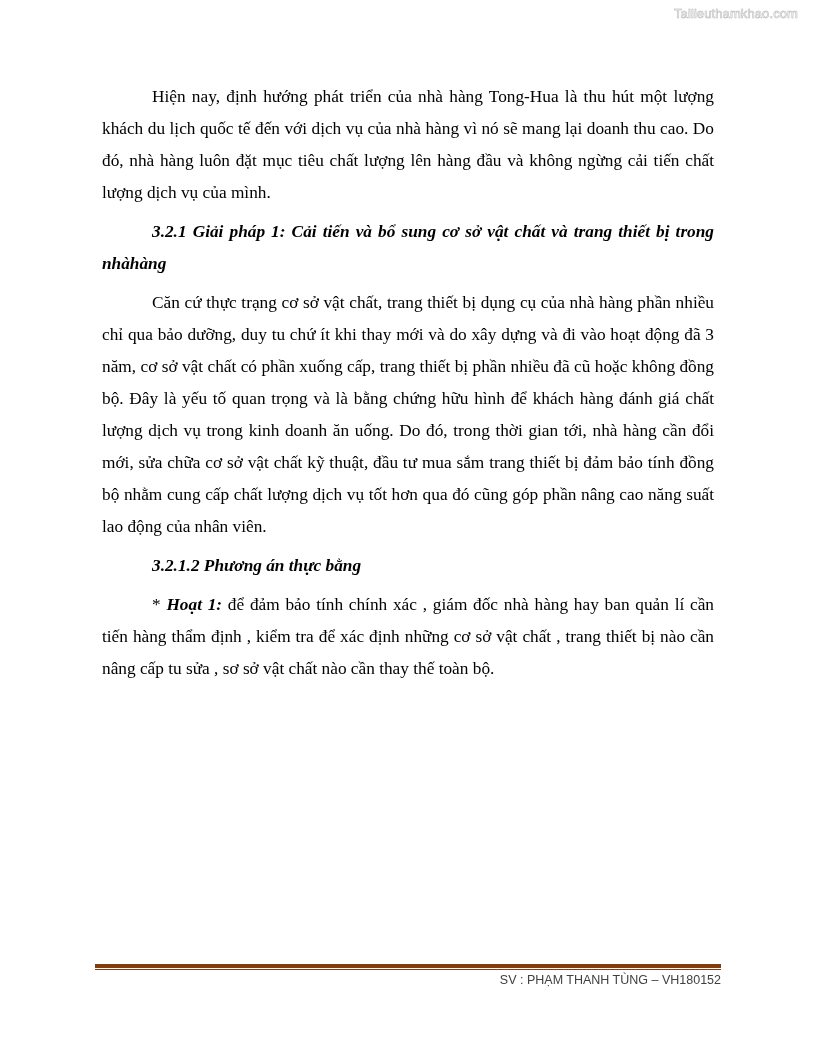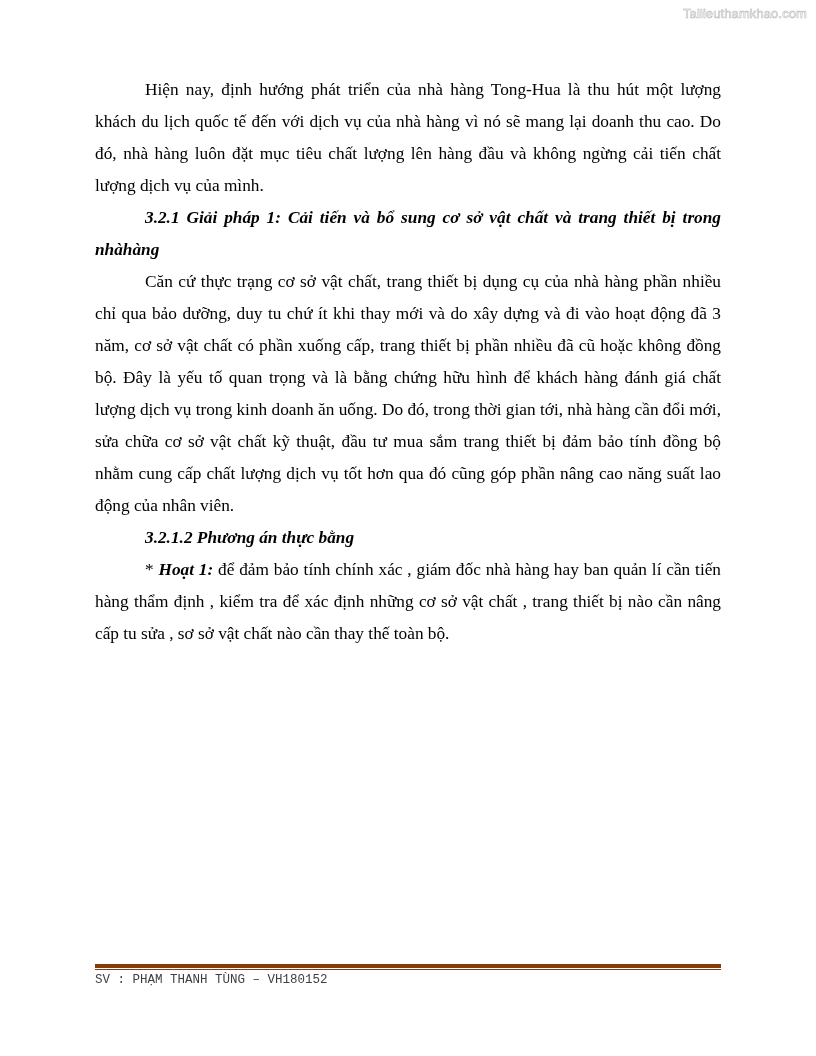--- a/index.html
+++ b/index.html
@@ -1,31 +1,31 @@
 <!DOCTYPE html>
 <html><head>
 <meta charset="utf-8">
 <style>
   html, body { margin: 0; padding: 0; background: #ffffff; }
   body { width: 816px; height: 1056px; position: relative; overflow: hidden;
          font-family: "Liberation Serif", serif; color: #000; }
-  .watermark { position: absolute; top: 6px; right: 9px; font-family: "Liberation Sans", sans-serif;
+  .watermark { position: absolute; top: 6px; right: 18px; font-family: "Liberation Sans", sans-serif;
                font-size: 13px; color: #ffffff; -webkit-text-stroke: 0.5px #b8b8b8;
                text-shadow: 0 0 1px #c8c8c8; letter-spacing: 0.1px; }
   .content { position: absolute; left: 95px; width: 626px; top: 74px; }
-  .p { font-size: 17.3px; line-height: 32px; text-align: justify; margin: 0; text-align-last: left; }
+  .p { font-size: 17.3px; line-height: 32px; text-align: justify; margin: 7px; text-align-last: left; }
   .indent { text-indent: 50px; }
   .b { font-weight: bold; }
   .bi { font-weight: bold; font-style: italic; }
   .footer-rule { position: absolute; left: 95px; width: 626px; top: 964px; }
   .rule-thick { height: 4px; background: #843c0c; }
   .rule-thin { height: 1px; background: #843c0c; margin-top: 1px; }
   .footer { position: absolute; left: 95px; width: 626px; top: 973px;
-            font-family: Liberation Mono, monospace; font-size: 12.5px; color: #404040;
-            display: flex; justify-content: flex-start; }
+            font-family: Liberation Sans, sans-serif; font-size: 12.5px; color: #404040;
+            display: flex; justify-content: flex-end; }
 </style>
 </head>
 <body>
 
 <div class="watermark">Tailieuthamkhao.com</div>
 
 <div class="content">
   <p class="p indent">Hiện nay, định hướng phát triển của nhà hàng Tong-Hua là thu hút một lượng khách du lịch quốc tế đến với dịch vụ của nhà hàng vì nó sẽ mang lại doanh thu cao. Do đó, nhà hàng luôn đặt mục tiêu chất lượng lên hàng đầu và không ngừng cải tiến chất lượng dịch vụ của mình.</p>
   <p class="p indent bi">3.2.1 Giải pháp 1: Cải tiến và bổ sung cơ sở vật chất và trang thiết bị trong nhàhàng</p>
   <p class="p indent">Căn cứ thực trạng cơ sở vật chất, trang thiết bị dụng cụ của nhà hàng phần nhiều chỉ qua bảo dưỡng, duy tu chứ ít khi thay mới và do xây dựng và đi vào hoạt động đã 3 năm, cơ sở vật chất có phần xuống cấp, trang thiết bị phần nhiều đã cũ hoặc không đồng bộ. Đây là yếu tố quan trọng và là bằng chứng hữu hình để khách hàng đánh giá chất lượng dịch vụ trong kinh doanh ăn uống. Do đó, trong thời gian tới, nhà hàng cần đổi mới, sửa chữa cơ sở vật chất kỹ thuật, đầu tư mua sắm trang thiết bị đảm bảo tính đồng bộ nhằm cung cấp chất lượng dịch vụ tốt hơn qua đó cũng góp phần nâng cao năng suất lao động của nhân viên.</p>

